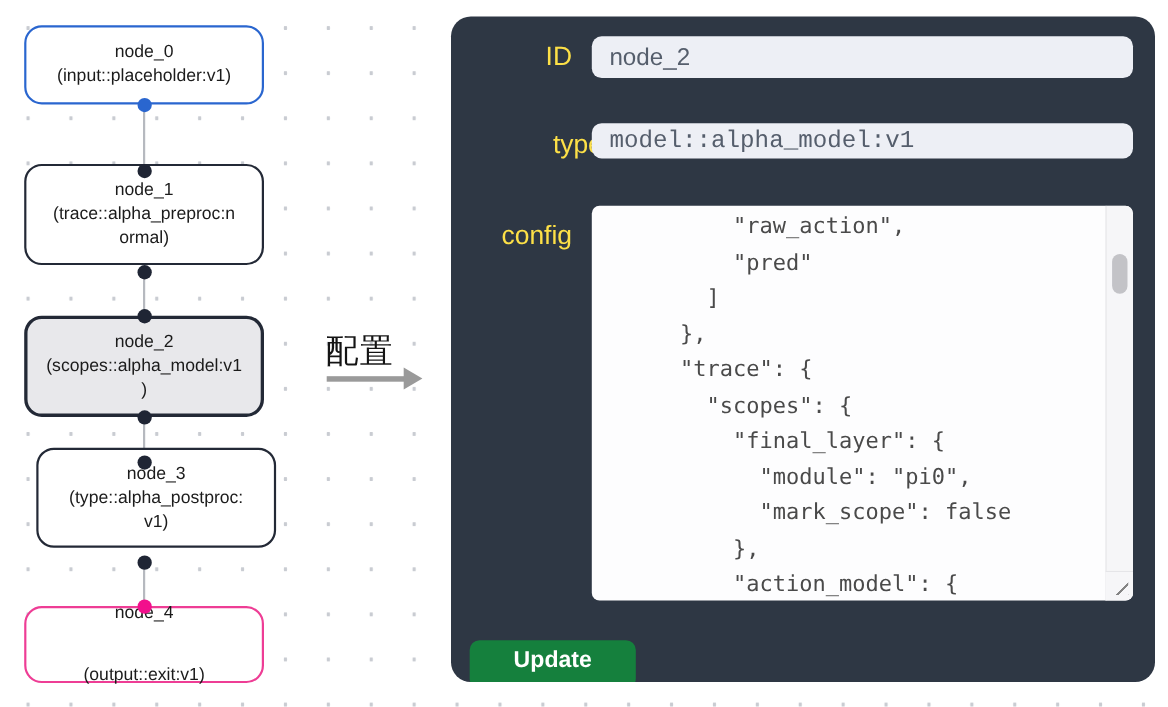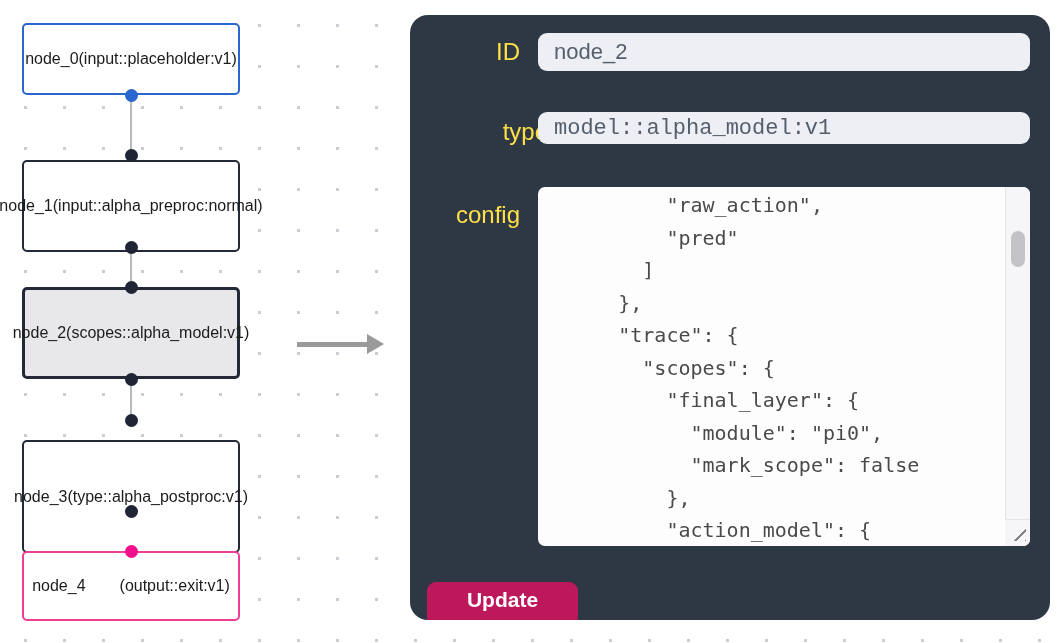--- a/index.html
+++ b/index.html
@@ -9,29 +9,29 @@
   .stage {
     position:relative; width:1062px; height:643px; background:#ffffff;
     background-image: radial-gradient(circle, #c9ccd2 1.6px, transparent 1.9px);
     background-size: 39px 41px;
     background-position: 6px 5px;
   }
 
   
   .node {
     position:absolute; left:22px; width:218px;
-    background:#ffffff; border:2px solid #232936; border-radius:5px;
-    display:flex; flex-direction:row; align-items:center; justify-content:center;
+    background:#ffffff; border:2px solid #232936; border-radius:16px;
+    display:flex; flex-direction:column; align-items:center; justify-content:center;
     text-align:center; color:#1b1b1b; font-size:16px; line-height:22px;
     z-index:2;
   }
   .node-0 { top:23px;  height:72px; border-color:#2a66cf; }
-  .node-1 { top:160px; height:92px; }
+  .node-1 { top:149px; height:92px; }
   .node-2 { top:287px; height:92px; background:#e8e8eb; border-width:3px; }
-  .node-3 { top:440px; height:113px; }
+  .node-3 { top:407px; height:91px;margin-left:11px; }
   .node-4 { top:551px; height:70px; border-color:#ee3d95;gap:34px; }
 
   .edge {
     position:absolute; left:130px; width:2px; background:#b6b9bf; z-index:1;
   }
   .e0 { top:95px;  height:60px; }
   .e1 { top:247px; height:40px; }
   .e2 { top:379px; height:41px; }
   .e3 { top:511px; height:40px; }
 
@@ -104,21 +104,21 @@
     background:#f6f6f8; border-top:1px solid #e5e5e8;
   }
   .resize-handle {
     position:absolute; right:4px; bottom:5px; width:14px; height:14px;
     background:repeating-linear-gradient(135deg, transparent 0 3px, #848484 3px 5px, transparent 5px 8px);
     clip-path:polygon(100% 0, 100% 100%, 0 100%);
   }
 
   .update-button {
     position:absolute; left:17px; top:567px; width:151px; height:44px;
-    background:#be185d; border:none; border-radius:9px;
+    background:#15803d; border:none; border-radius:9px;
     color:#ffffff; font-size:21px; font-weight:bold; text-align:center;
     font-family:"Liberation Sans", sans-serif; cursor:pointer;
     padding-bottom:8px;
   }
 </style>
 </head>
 <body>
 
 <div class="stage">
 
@@ -126,21 +126,21 @@
   <div class="edge e1"></div>
   <div class="edge e2"></div>
   <div class="edge e3"></div>
 
   <div class="node node-0">
     <div>node_0</div>
     <div>(input::placeholder:v1)</div>
   </div>
   <div class="node node-1">
     <div>node_1</div>
-    <div>(input::alpha_preproc:n</div>
+    <div>(trace::alpha_preproc:n</div>
     <div>ormal)</div>
   </div>
   <div class="node node-2">
     <div>node_2</div>
     <div>(scopes::alpha_model:v1</div>
     <div>)</div>
   </div>
   <div class="node node-3">
     <div>node_3</div>
     <div>(type::alpha_postproc:</div>
@@ -153,20 +153,21 @@
 
   <div class="port p0b"></div>
   <div class="port p1t"></div>
   <div class="port p1b"></div>
   <div class="port p2t"></div>
   <div class="port p2b"></div>
   <div class="port p3t"></div>
   <div class="port p3b"></div>
   <div class="port p4t"></div>
 
+  <div class="transition-label">配置</div>
   <div class="arrow-line"></div>
   <div class="arrow-head"></div>
 
   <div class="panel">
     <div class="flabel flabel-id">ID</div>
     <input class="field-input input-id" value="node_2" style="">
 
     <div class="flabel flabel-type">type</div>
     <input class="field-input input-type" value="model::alpha_model:v1" style="">
 

